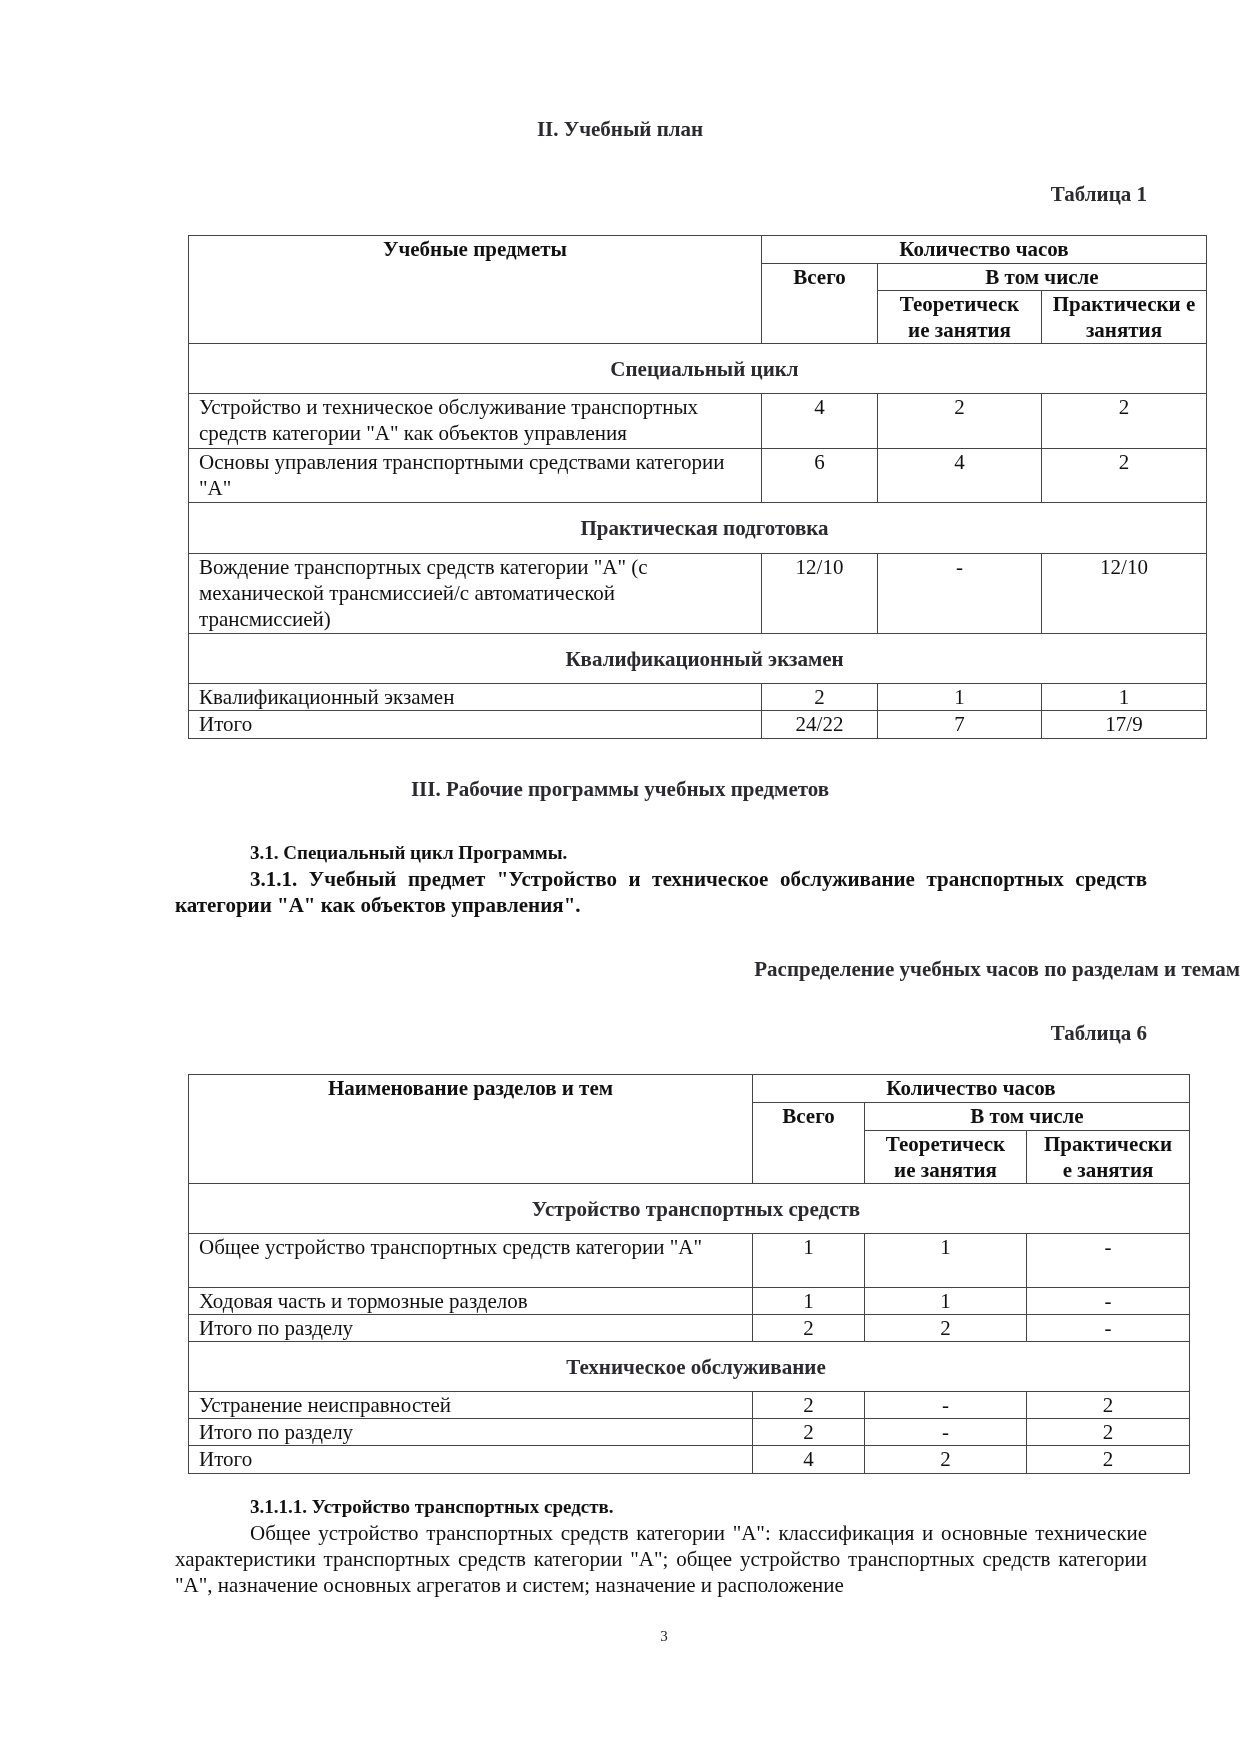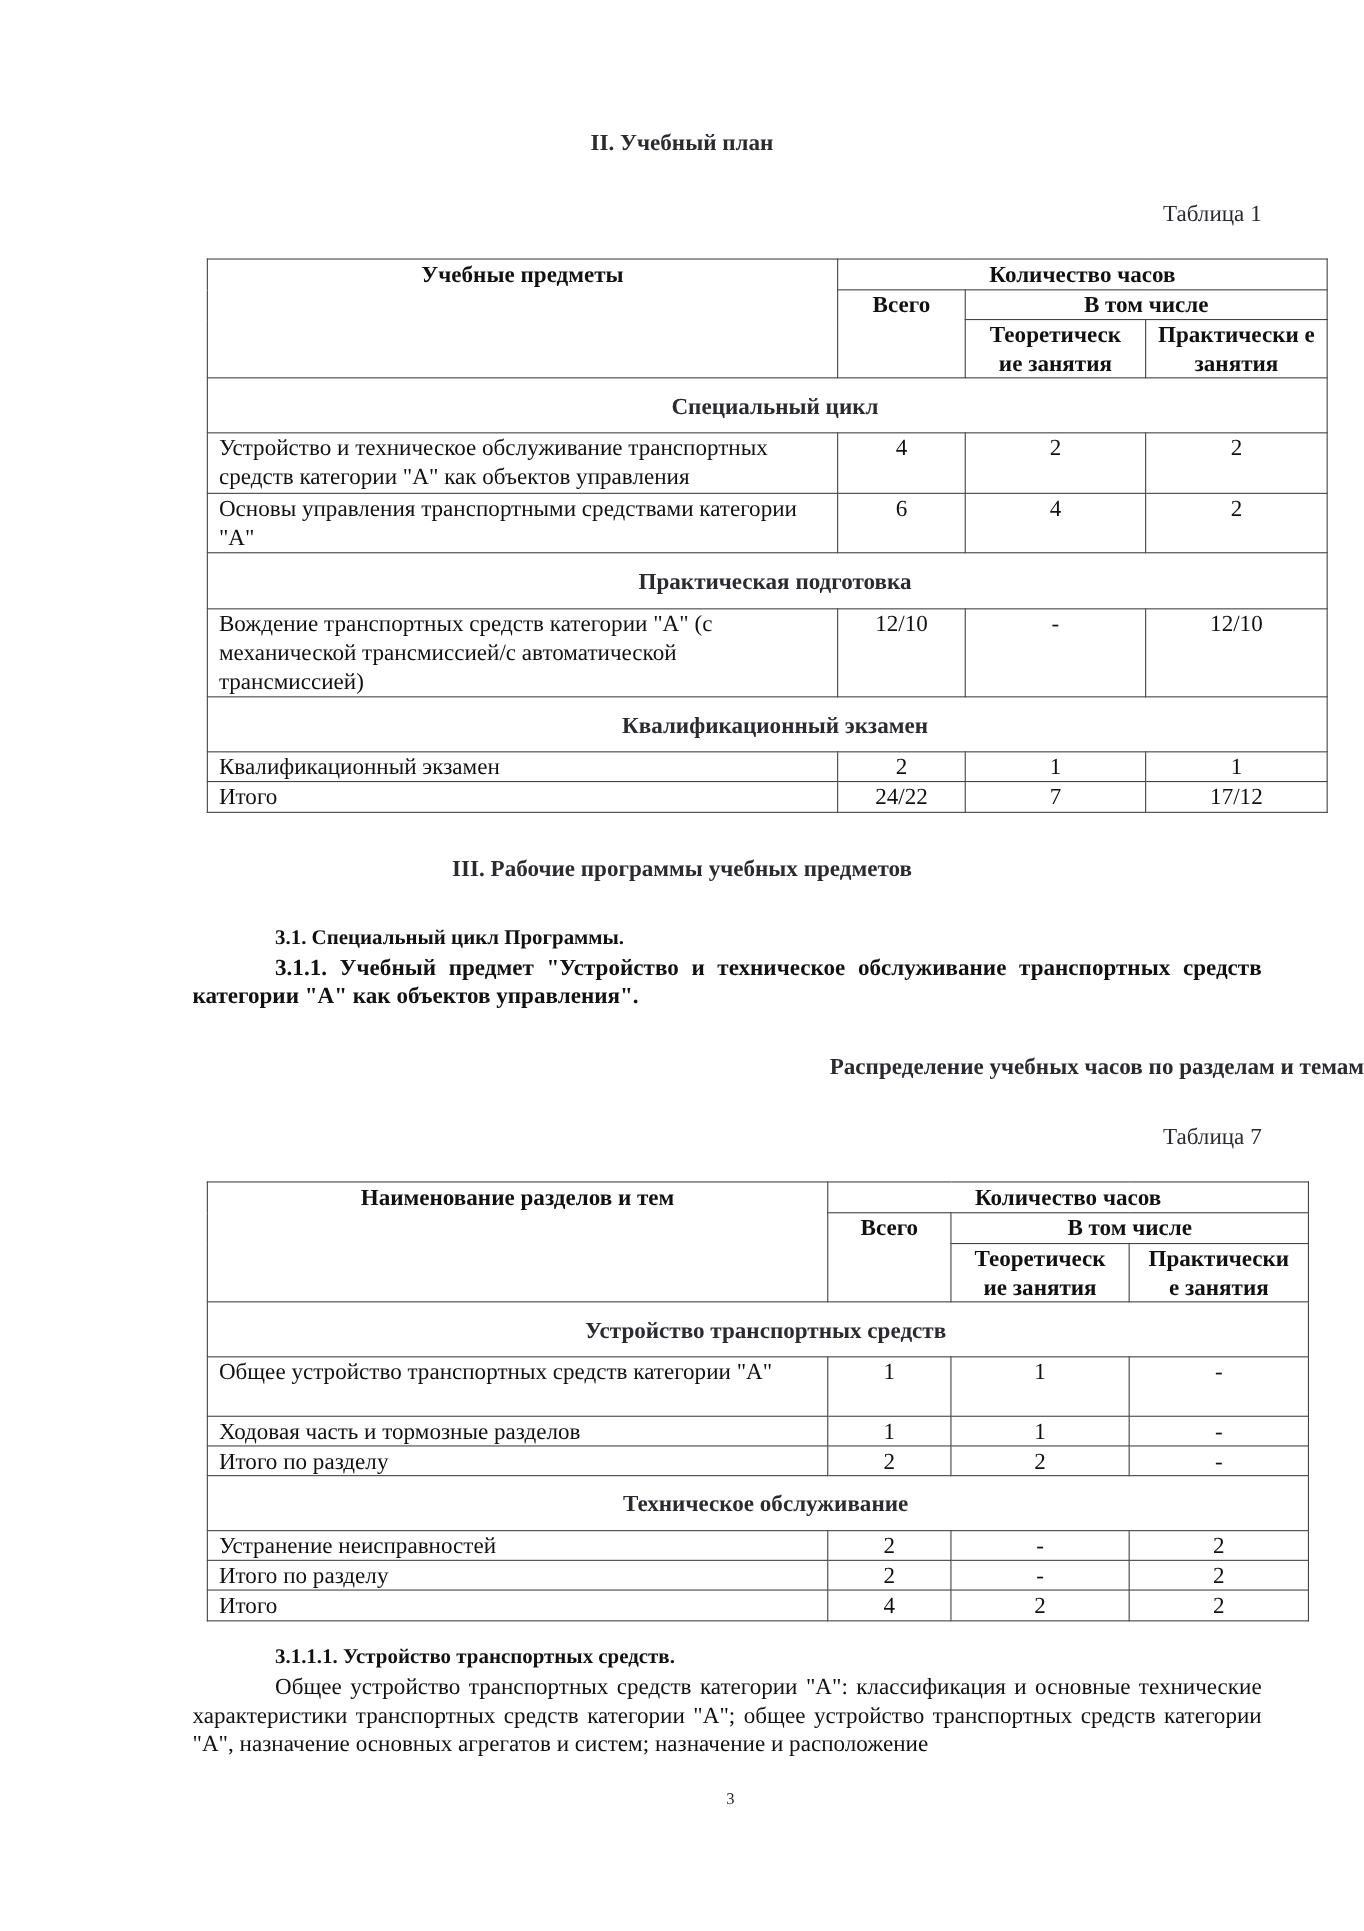--- a/index.html
+++ b/index.html
@@ -3,21 +3,21 @@
 <meta charset="utf-8">
 <style>
   html, body { margin: 0; padding: 0; background: #ffffff; }
   body {
     width: 1240px; height: 1755px; position: relative; overflow: hidden;
     font-family: "Liberation Serif", "DejaVu Serif", serif;
     color: #111;
   }
   .abs { position: absolute; }
   .h-center { left: 0; width: 1240px; text-align: center; font-weight: bold; font-size: 21px; color: #2a2a30; }
-  .tcap { font-weight: normal; font-size: 21px; color: #2a2a30; text-align: right; }
+  .tcap { font-weight: bold; font-size: 21px; color: #2a2a30; text-align: right; }
   .bold-line { font-weight: bold; font-size: 19px; color: #111; }
   .para { font-size: 21px; line-height: 26px; color: #111; text-align: justify; }
 
   table.grid {
     position: absolute; border-collapse: collapse; table-layout: fixed;
     font-family: "Liberation Serif", "DejaVu Serif", serif; font-size: 21px; color: #111;
   }
   table.grid td, table.grid th {
     border: 1.5px solid #444; padding: 0 10px; vertical-align: top; line-height: 26px;
   }
@@ -85,31 +85,31 @@
   <tr style="height:27px">
     <td>Квалификационный экзамен</td>
     <td class="num">2</td>
     <td class="num">1</td>
     <td class="num">1</td>
   </tr>
   <tr style="height:28px">
     <td>Итого</td>
     <td class="num">24/22</td>
     <td class="num">7</td>
-    <td class="num">17/12</td>
+    <td class="num">17/9</td>
   </tr>
 </tbody>
   </table>
 
 <div class="abs h-center" style="top:777px;">III. Рабочие программы учебных предметов</div>
 <div class="abs bold-line" style="top:842px; left:250px;">3.1. Специальный цикл Программы.</div>
 <div class="abs bold-line para" style="top:866px; left:175px; width:972px; text-indent:75px; font-weight:bold; text-align-last:left;">3.1.1. Учебный предмет "Устройство и техническое обслуживание транспортных средств категории "А" как объектов управления".</div>
 
 <div class="abs h-center" style="top:957px;text-align:right;">Распределение учебных часов по разделам и темам</div>
-<div class="abs tcap" style="top:1021px; left:900px; width:247px;">Таблица 7</div>
+<div class="abs tcap" style="top:1021px; left:900px; width:247px;">Таблица 6</div>
 
 <table class="grid" style="left:188px; top:1074px; width:1001px;">
   <colgroup>
       <col style="width:564px">
       <col style="width:112px">
       <col style="width:162px">
       <col style="width:163px">
     </colgroup>
   <tbody>
       <tr style="height:28px">

